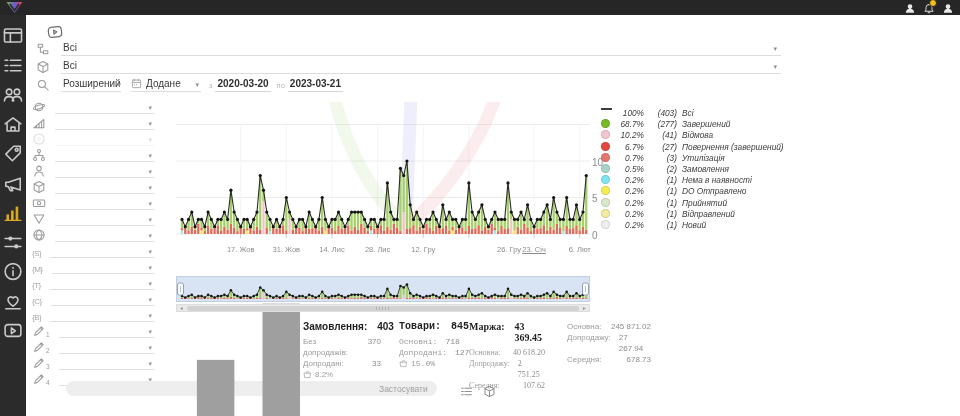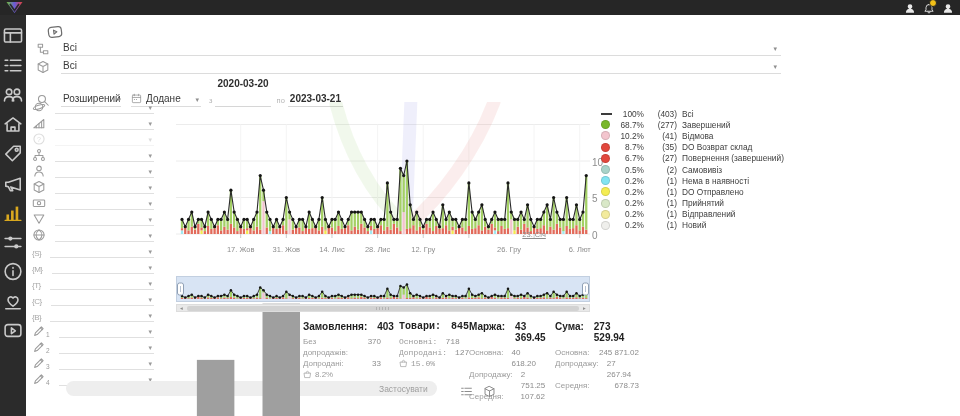--- a/index.html
+++ b/index.html
@@ -33,21 +33,21 @@
   .fp-sub{font-size:6.5px;color:#9b9b9b;}
   .apply-btn{position:absolute;left:66px;top:381px;height:15px;padding:0 9px;border-radius:9px;
      background:#eeeeee;border:none;color:#9f9f9f;font-size:8.5px;display:flex;align-items:center;gap:4px;
      font-family:"Liberation Sans",sans-serif;cursor:pointer;}
   .apply-btn svg{width:8px;height:8px;}
   
   .ylab{position:absolute;font-size:10px;color:#8d8d8d;}
   .xlab{position:absolute;font-size:7.5px;color:#8d8d8d;width:34px;text-align:center;}
   
   .legend{position:absolute;left:601px;top:108px;}
-  .lg-row{display:flex;align-items:center;height:11.2px;cursor:pointer;}
+  .lg-row{display:flex;align-items:flex-start;height:11.2px;cursor:pointer;font-style:italic;}
   .lg-sw{width:9px;height:9px;border-radius:50%;flex:none;margin-right:5px;border:1px solid rgba(0,0,0,0.12);box-sizing:border-box;}
   .lg-line{width:11px;height:2px;background:#3c3c3c;flex:none;margin-right:3px;border:none;border-radius:0;}
   .lg-pct{width:29px;text-align:right;font-size:8.3px;color:#3d3d3d;flex:none;}
   .lg-cnt{width:30px;text-align:right;font-size:8.3px;color:#3d3d3d;flex:none;margin-left:3px;}
   .lg-lbl{font-size:8.3px;color:#3d3d3d;margin-left:5px;white-space:nowrap;}
   
   .sbar{position:absolute;left:176px;top:304px;width:414px;height:8px;background:#e9e9e9;border:1px solid #dddddd;box-sizing:border-box;}
   .sbar-arrow{position:absolute;top:0;width:9px;height:6px;color:#8e8e8e;font-size:5.5px;line-height:6px;text-align:center;cursor:pointer;}
   .sbar-thumb{position:absolute;left:10px;top:0.5px;height:5px;width:392px;background:#d2d2d2;border-radius:2px;cursor:pointer;}
   .sbar-grip{position:absolute;left:50%;top:1px;width:14px;height:3px;margin-left:-7px;
@@ -205,21 +205,21 @@
       <span class="fp-ic" style="width:11px;height:11px" id="cal-ic"><svg viewBox="0 0 16 16" fill="none" stroke="currentColor" stroke-width="1.2" stroke-linecap="round" stroke-linejoin="round" style="width:100%;height:100%">
             <rect x="2" y="3" width="12" height="11" rx="1"></rect>
             <path d="M2 6.5h12M5 1.8V4M11 1.8V4"></path>
             <circle cx="5" cy="9.5" r=".8" fill="currentColor" stroke="none"></circle>
             <circle cx="8" cy="9.5" r=".8" fill="currentColor" stroke="none"></circle>
           </svg></span>
       <span style="margin-left:4px">Додане</span>
       <span class="caret" style="position:absolute;right:2px;bottom:2px">▾</span>
     </div>
     <span class="lbl-sm" style="margin:0 3px 2px 8px">з</span>
-    <span class="dateval" style="padding:0 2px 17px 2px">2020-03-20</span>
+    <span class="dateval" style="padding:0 2px 2px 2px">2020-03-20</span>
     <span class="lbl-sm" style="margin:0 3px 2px 6px">по</span>
     <span class="dateval" style="padding:0 2px 2px 2px">2023-03-21</span>
   </div>
 
   <div id="filter-panel">
       <div class="fp-row" style="top: 100px;">
         <span class="fp-ic"><svg viewBox="0 0 16 16" fill="none" stroke="currentColor" stroke-width="1.2" stroke-linecap="round" stroke-linejoin="round" style="width:100%;height:100%">
             <circle cx="8" cy="8" r="4.3"></circle>
             <ellipse cx="8" cy="8" rx="6.8" ry="2" transform="rotate(-18 8 8)"></ellipse>
           </svg></span>
@@ -794,21 +794,21 @@
       <span class="ylab" style="left: 592px; top: 193px;">5</span>
       <span class="ylab" style="left: 592px; top: 156.5px;">10</span>
     </div>
   <div id="xlabels">
       <span class="xlab" style="left: 223.68px; top: 245px;">17. Жов</span>
       <span class="xlab" style="left: 269.32px; top: 245px;">31. Жов</span>
       <span class="xlab" style="left: 314.96px; top: 245px;">14. Лис</span>
       <span class="xlab" style="left: 360.6px; top: 245px;">28. Лис</span>
       <span class="xlab" style="left: 406.24px; top: 245px;">12. Гру</span>
       <span class="xlab" style="left: 465px; top: 245px; margin-left: 27px;">26. Гру</span>
-      <span class="xlab" style="left: 517.08px; top: 230px; text-decoration: underline;">23. Січ</span>
+      <span class="xlab" style="left: 517.08px; top: 245px; text-decoration: underline;">23. Січ</span>
       <span class="xlab" style="left: 562.72px; top: 245px;">6. Лют</span>
     </div>
 
   <div class="legend" id="legend">
       <div class="lg-row">
         <span class="lg-sw lg-line" style="background:#3c3c3c"></span>
         <span class="lg-pct">100%</span>
         <span class="lg-cnt">(403)</span>
         <span class="lg-lbl">Всі</span>
       </div>
@@ -819,35 +819,35 @@
         <span class="lg-lbl">Завершений</span>
       </div>
       <div class="lg-row">
         <span class="lg-sw " style="background:#f3c5ce"></span>
         <span class="lg-pct">10.2%</span>
         <span class="lg-cnt">(41)</span>
         <span class="lg-lbl">Відмова</span>
       </div>
       <div class="lg-row">
         <span class="lg-sw " style="background:#e2483d"></span>
-        <span class="lg-pct">8.7%</span>
-        <span class="lg-cnt">(35)</span>
-        <span class="lg-lbl">DO Возврат склад</span>
-      </div>
-      <div class="lg-row">
-        <span class="lg-sw " style="background:#e2483d"></span>
         <span class="lg-pct">6.7%</span>
         <span class="lg-cnt">(27)</span>
         <span class="lg-lbl">Повернення (завершений)</span>
+      </div>
+      <div class="lg-row">
+        <span class="lg-sw " style="background:#e4776d"></span>
+        <span class="lg-pct">0.7%</span>
+        <span class="lg-cnt">(3)</span>
+        <span class="lg-lbl">Утилізація</span>
       </div>
       <div class="lg-row">
         <span class="lg-sw " style="background:#a9d3c9"></span>
         <span class="lg-pct">0.5%</span>
         <span class="lg-cnt">(2)</span>
-        <span class="lg-lbl">Самовивіз</span>
+        <span class="lg-lbl">Замовлення</span>
       </div>
       <div class="lg-row">
         <span class="lg-sw " style="background:#82e4f2"></span>
         <span class="lg-pct">0.2%</span>
         <span class="lg-cnt">(1)</span>
         <span class="lg-lbl">Нема в наявності</span>
       </div>
       <div class="lg-row">
         <span class="lg-sw " style="background:#f4ed53"></span>
         <span class="lg-pct">0.2%</span>
@@ -1292,43 +1292,39 @@
           <span class="v">127</span>
         </div>
         <div class="st-pct">
           <span style="width:9px;height:9px;display:inline-block"><svg viewBox="0 0 16 16" fill="none" stroke="currentColor" stroke-width="1.2" stroke-linecap="round" stroke-linejoin="round" style="width:100%;height:100%">
               <path d="M2.5 5.5h11l-1.2 8H3.7z"></path>
               <path d="M5.5 5.5c0-2 1-3.2 2.5-3.2s2.5 1.2 2.5 3.2"></path>
             </svg></span>
           <span>15.0%</span>
         </div>
       </div>
-      <div class="st-col" style="width: 76px; margin-right: 10px;">
+      <div class="st-col" style="width: 76px; margin-right: 22px; font-family: Liberation Serif, serif;">
         <div class="st-head">
           <span>Маржа:</span>
           <span>43 369.45</span>
         </div>
         <div class="st-row">
           <span>Основна:</span>
           <span class="v">40 618.20</span>
         </div>
         <div class="st-row">
           <span>Допродажу:</span>
           <span class="v">2 751.25</span>
         </div>
         <div class="st-row">
           <span>Середня:</span>
           <span class="v">107.62</span>
         </div>
       </div>
       <div class="st-col" style="width: 84px; margin-right: 0px;">
-        <div class="st-head">
-          <span>Сума:</span>
-          <span>273 529.94</span>
-        </div>
         <div class="st-row">
           <span>Основна:</span>
           <span class="v">245 871.02</span>
         </div>
         <div class="st-row">
           <span>Допродажу:</span>
           <span class="v">27 267.94</span>
         </div>
         <div class="st-row">
           <span>Середня:</span>

